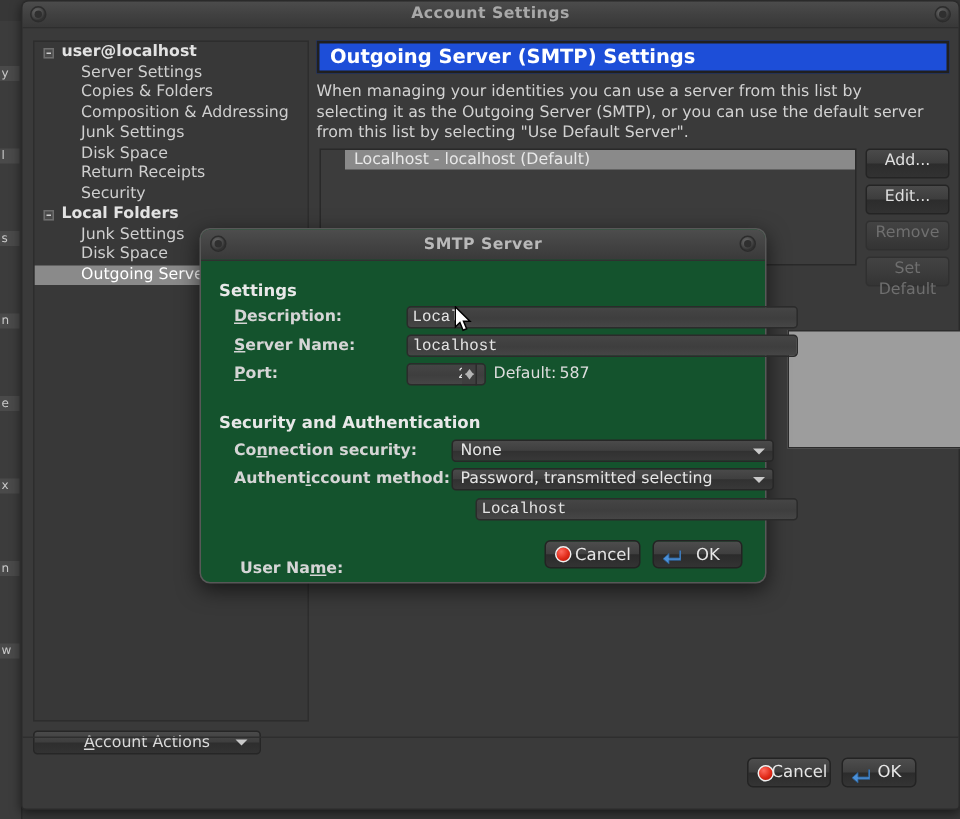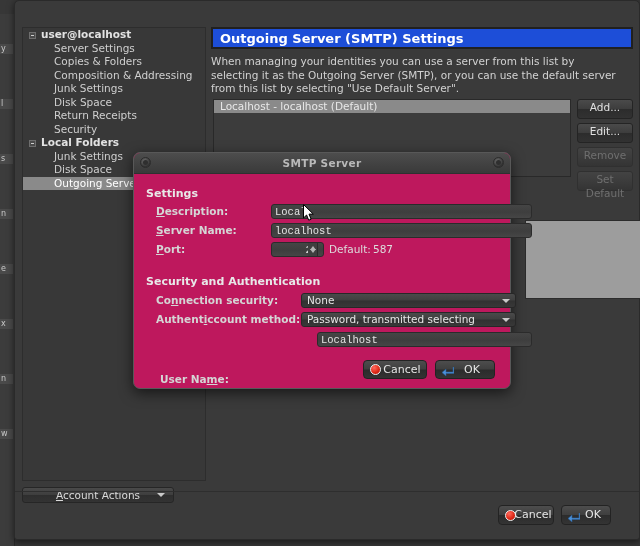--- a/index.html
+++ b/index.html
@@ -171,20 +171,21 @@
     border: 1px solid #292929;
     box-sizing: border-box;
     overflow: hidden;
   }
   .listbox-item {
     height: 13px; line-height: 13px;
     font-size: 10.5px;
     padding-left: 6px;
     color: #e8e8e8;
     background: #8a8a8a;
+    margin-left: 16px;
   }
   .side-buttons {
     position: absolute; left: 366px; top: 72px;
     width: 56px;
   }
   .btn {
     display: block;
     width: 56px; height: 20px;
     margin-bottom: 4px;
     background: linear-gradient(to bottom, #4a4a4a 0%, #3d3d3d 48%, #2c2c2c 52%, #323232 100%);
@@ -243,21 +244,21 @@
   .icon-ok {
     position: absolute; left: 6px; top: 5px;
     width: 12px; height: 10px;
   }
 
   
   .dialog {
     position: absolute;
     left: 133px; top: 152px;
     width: 378px; height: 237px;
-    background: #be185d;
+    background: #14532d;
     border: 1px solid #585858;
     border-radius: 7px;
     box-sizing: border-box;
     box-shadow: 0 4px 14px rgba(0,0,0,0.6);
   }
   .dialog-title {
     position: relative;
     height: 20px;
     background: linear-gradient(to bottom, #4d4d4d 0%, #424242 55%, #3a3a3a 100%);
     border-radius: 6px 6px 0 0;
@@ -371,20 +372,29 @@
       <div class="bg-strip-fragment" style="top: 140px; height: 10px;">s</div>
       <div class="bg-strip-fragment" style="top: 195px; height: 10px;">n</div>
       <div class="bg-strip-fragment" style="top: 250px; height: 10px;">e</div>
       <div class="bg-strip-fragment" style="top: 305px; height: 10px;">x</div>
       <div class="bg-strip-fragment" style="top: 360px; height: 10px;">n</div>
       <div class="bg-strip-fragment" style="top: 415px; height: 10px;">w</div>
     </div>
 
   <div class="window">
 
+    <div class="titlebar">
+      <div class="corner-knob left">
+          <div class="knob-hole"></div>
+        </div>
+      <div class="titlebar-text">Account Settings</div>
+      <div class="corner-knob right">
+          <div class="knob-hole"></div>
+        </div>
+    </div>
 
     <div class="window-body">
 
       <div class="sidebar-wrap">
         <div class="tree" id="account-tree">
             <div class="tree-row root"><span class="twisty"></span><span>user@localhost</span></div>
             <div class="tree-row child"><span>Server Settings</span></div>
             <div class="tree-row child"><span>Copies &amp; Folders</span></div>
             <div class="tree-row child"><span>Composition &amp; Addressing</span></div>
             <div class="tree-row child"><span>Junk Settings</span></div>

